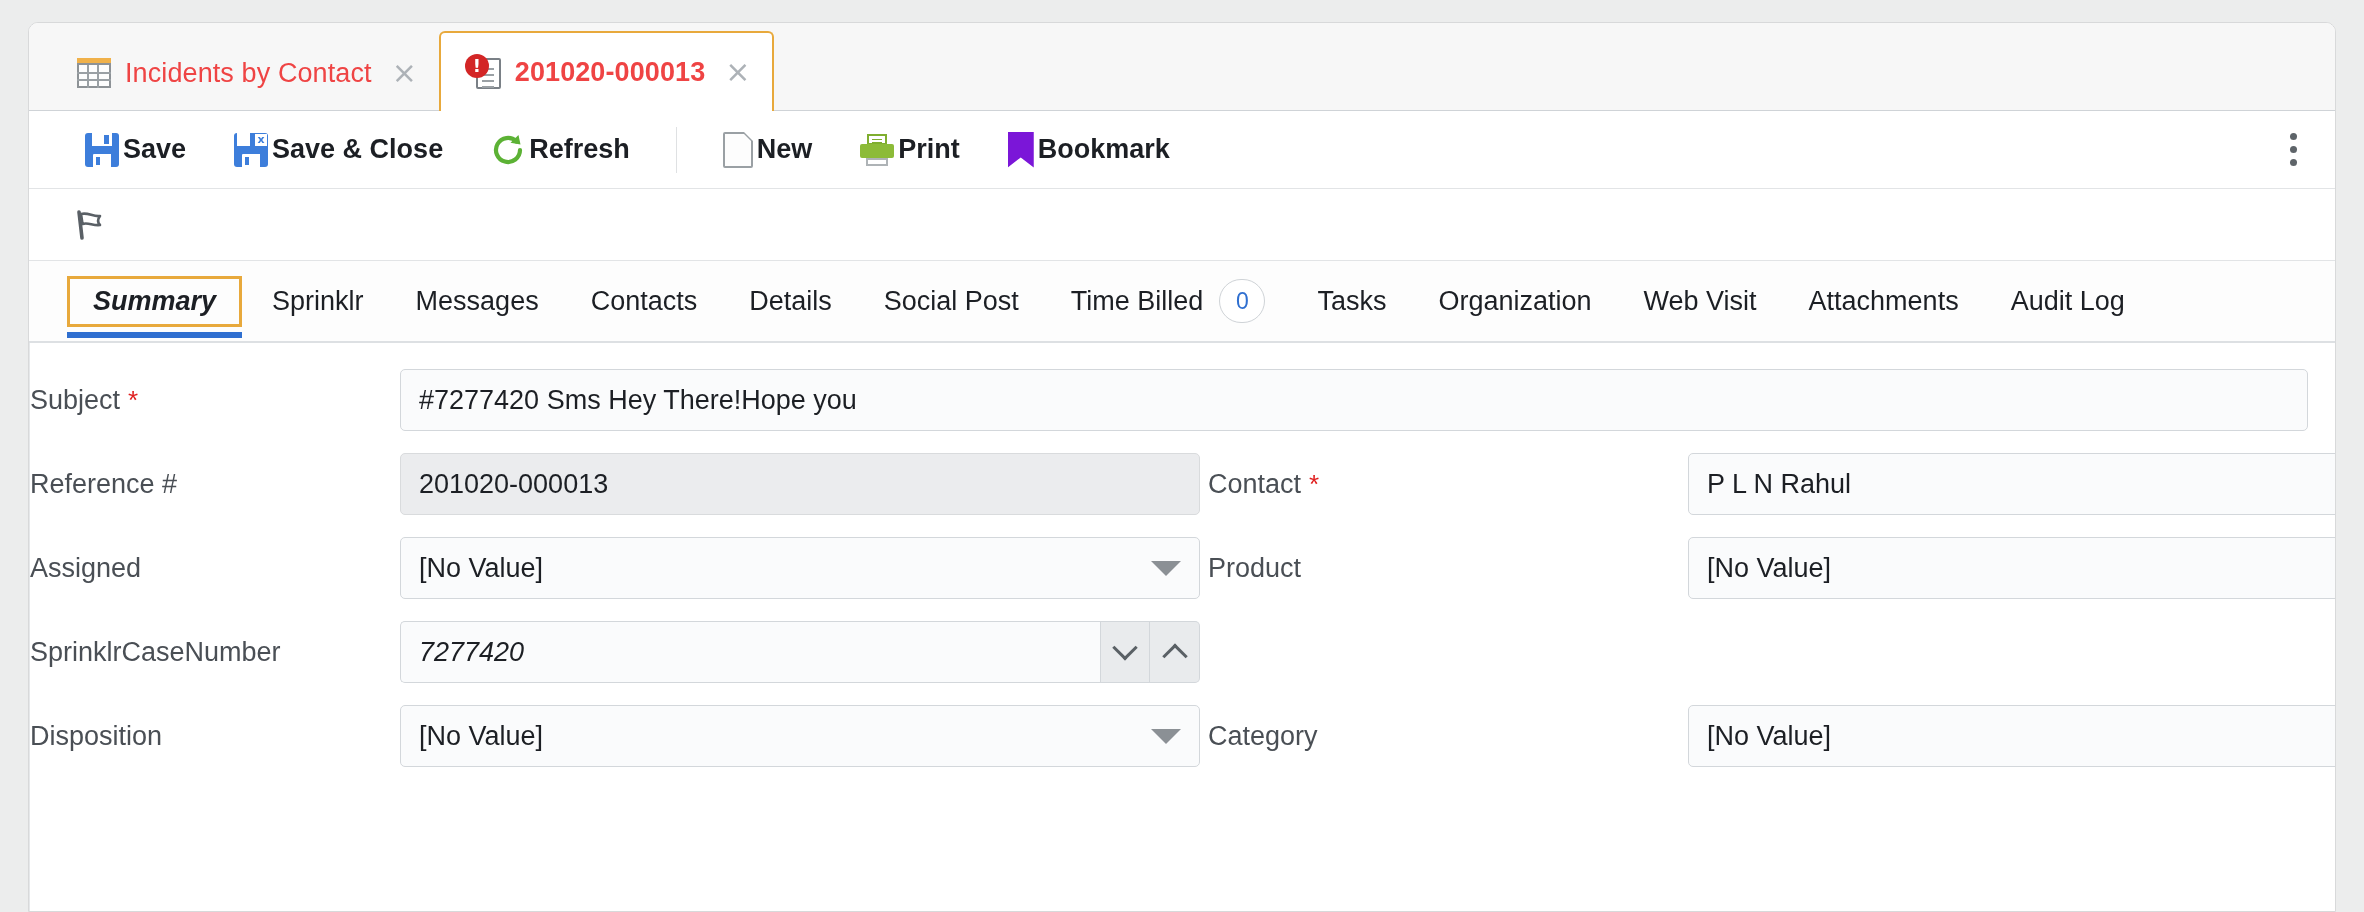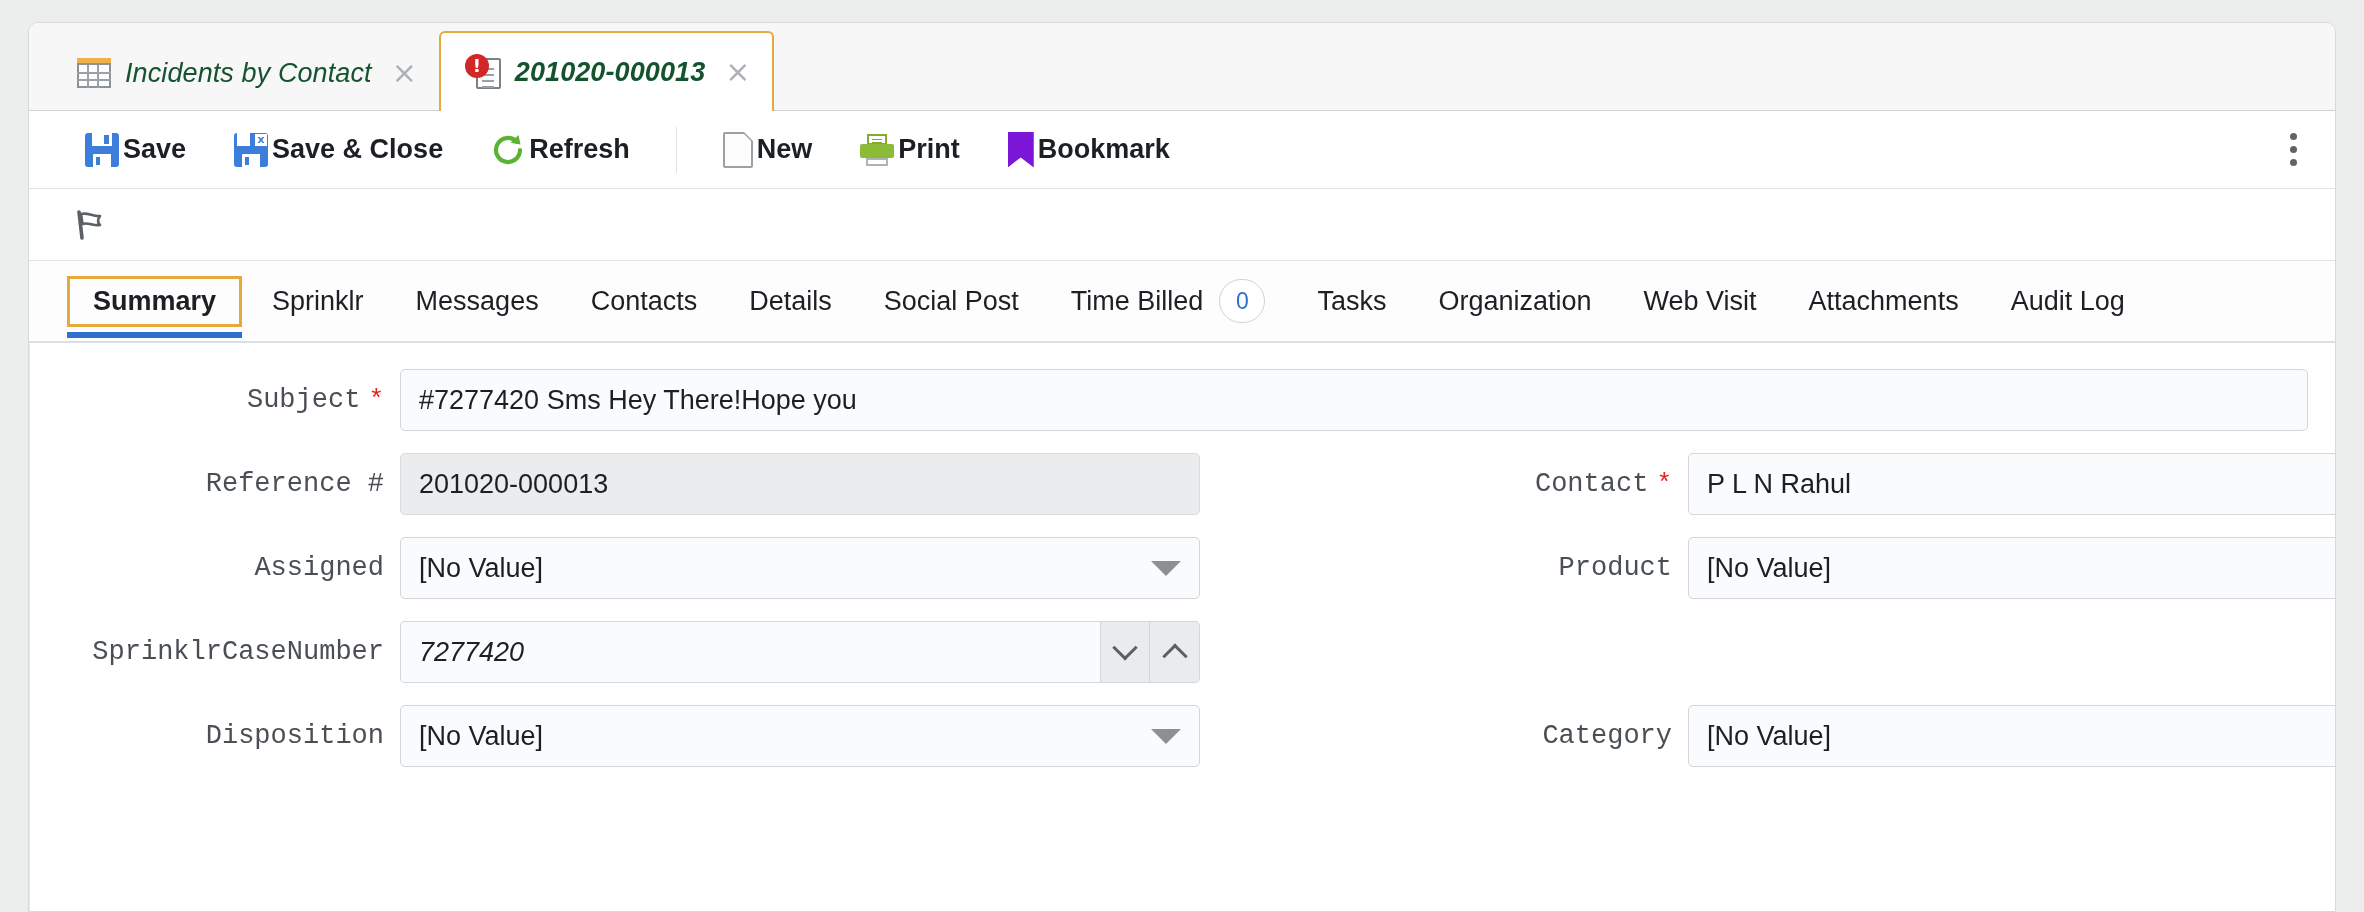--- a/index.html
+++ b/index.html
@@ -37,24 +37,23 @@
     align-items: center;
     gap: 14px;
     padding: 0 22px 0 24px;
     position: relative;
     background: transparent;
     border-top-left-radius: 6px;
     border-top-right-radius: 6px;
   }
   .doc-tab .tab-title {
     font-size: 27px;
-    color: #14532d;
+    color: #ef4444;
     white-space: nowrap;
     letter-spacing: .1px;
-    font-style: italic;
   }
   .doc-tab.active {
     background: #ffffff;
     border: 2px solid #e8a93c;
     border-bottom: none;
     height: 80px;
     margin-bottom: -1px;
     z-index: 3;
   }
   .doc-tab.active .tab-title { font-weight: bold; }
@@ -208,20 +207,21 @@
     padding: 10px 26px;
     white-space: nowrap;
     display: flex; align-items: center; gap: 16px;
     position: relative;
   }
   .navtab.active {
     font-weight: bold;
     border: 3px solid #e8a93c;
     padding: 7px 23px;
     margin: 0 4px;
+    font-style: italic;
   }
   .navtab.active::after {
     content: "";
     position: absolute;
     left: -3px; right: -3px;
     bottom: -14px;
     height: 6px;
     background: #2f6fd0;
   }
   .tab-badge {
@@ -241,25 +241,24 @@
     background: #fff;
     border-left: 1px solid #e6e8ea;
   }
   .row { display: flex; align-items: center; margin-bottom: 22px; }
   .col { display: flex; align-items: center; }
   .col-left  { width: 1178px; }
   .col-right { width: 1120px; }
 
   .lbl {
     font-size: 27px; color: #4a4f55;
-    text-align: right;
+    text-align: left;
     padding-right: 16px;
     white-space: nowrap;
     flex: 0 0 auto;
-    font-family: Liberation Mono, monospace;
   }
   .lbl .req { color: #e01f1f; font-size: 26px; margin-left: 8px; }
   .lbl-left  { width: 370px; }
   .lbl-right { width: 480px; }
 
   .ctl {
     height: 62px;
     border: 1px solid #d3d7db;
     border-radius: 5px;
     background: #fafbfc;

